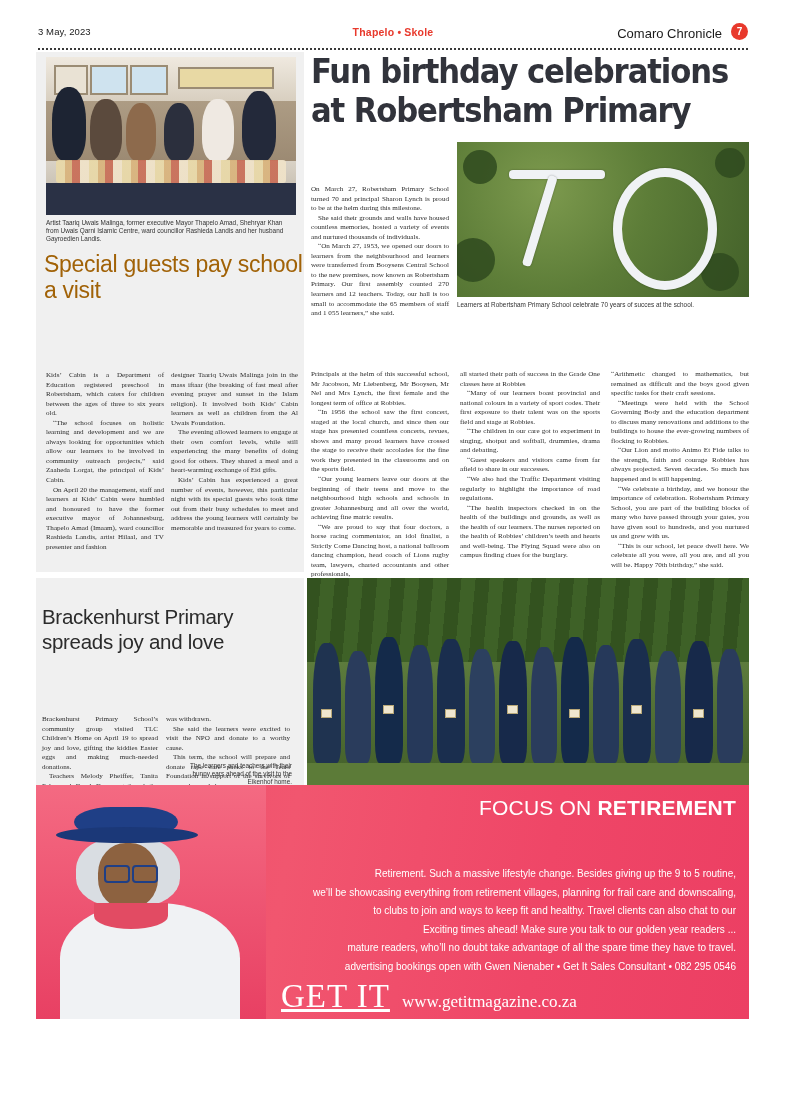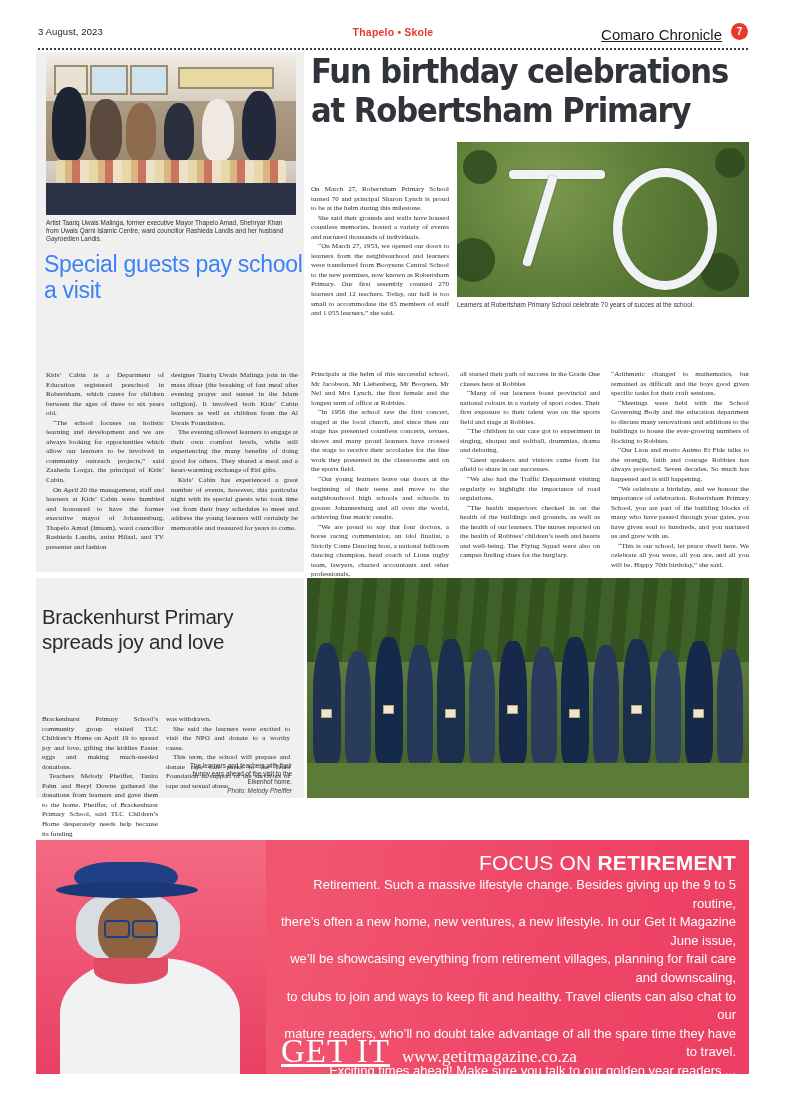--- a/index.html
+++ b/index.html
@@ -8,21 +8,21 @@
     font-family:"Liberation Sans", sans-serif;
     overflow:hidden;position:relative;
   }
   .page{position:absolute;inset:0;}
 
   
   .masthead{position:absolute;left:38px;top:26px;width:710px;height:20px;}
   .mast-date{position:absolute;left:0;top:0;font-size:9.5px;color:#1a1a1a;letter-spacing:.1px;}
   .mast-center{position:absolute;left:50%;top:0;transform:translateX(-50%);
     font-size:10.5px;color:#e8392c;font-weight:600;letter-spacing:.2px;white-space:nowrap;}
-  .mast-right{position:absolute;right:26px;top:0;font-size:15px;color:#1a1a1a;white-space:nowrap;text-decoration:underline;}
+  .mast-right{position:absolute;right:26px;top:0;font-size:13px;color:#1a1a1a;white-space:nowrap;}
   .pagenum{position:absolute;right:0;top:-3px;width:17px;height:17px;border-radius:50%;
     background:#e8392c;color:#fff;font-size:10px;font-weight:700;text-align:center;line-height:17px;}
   .mast-rule{position:absolute;left:38px;top:48px;width:710px;height:2px;
     background:repeating-linear-gradient(90deg,#3a3a3a 0 2px,transparent 2px 4px);}
   .body-col{
     font-family:"Liberation Serif", serif;
     font-size:7.1px;line-height:9.55px;color:#2b2b2b;text-align:justify;
     text-indent:0;
   }
   .body-col p{margin:0;text-indent:7px;}
@@ -30,21 +30,21 @@
   .caption{
     font-family:"Liberation Sans", sans-serif;
     font-size:6.4px;line-height:8.2px;color:#333;
   }
 
   
   .photo1{position:absolute;left:46px;top:57px;width:250px;height:158px;overflow:hidden;
     background:#6d5a49;}
   .photo1-cap{position:absolute;left:46px;top:219px;width:250px;}
   .kc-head{position:absolute;left:44px;top:251px;width:260px;
-    font-size:23px;line-height:26px;color:#3b82f6;font-weight:400;letter-spacing:-.3px;}
+    font-size:23px;line-height:26px;color:#a16207;font-weight:400;letter-spacing:-.3px;}
   .kc-c1{position:absolute;left:46px;top:328px;width:118px;height:240px;}
   .kc-c2{position:absolute;left:171px;top:328px;width:127px;height:240px;}
   .left-shade{position:absolute;left:36px;top:52px;width:268px;height:520px;background:#f0f0f0;}
 
   
   .head-main{position:absolute;left:311px;top:52px;width:455px;
     font-family:"DejaVu Sans", sans-serif;
     font-weight:700;font-size:33px;line-height:39px;color:#31333b;
     letter-spacing:-1.2px;transform:scaleX(.93);transform-origin:left top;}
   .rb-lead{position:absolute;left:311px;top:142px;width:138px;height:178px;}
@@ -58,27 +58,27 @@
   .bk-shade{position:absolute;left:36px;top:578px;width:268px;height:220px;background:#f0f0f0;}
   .bk-head{position:absolute;left:42px;top:604px;width:266px;
     font-size:20.5px;line-height:25px;color:#2b2b2b;letter-spacing:-.3px;}
   .bk-c1{position:absolute;left:42px;top:672px;width:116px;height:120px;}
   .bk-c2{position:absolute;left:166px;top:672px;width:124px;height:120px;}
   .bk-cap{position:absolute;left:176px;top:762px;width:116px;text-align:right;}
   .bk-credit{font-style:italic;color:#444;}
   .photo3{position:absolute;left:307px;top:578px;width:442px;height:220px;overflow:hidden;background:#3d5c2c;}
 
   
-  .ad{position:absolute;left:36px;top:840px;width:713px;height:234px;overflow:hidden;
+  .ad{position:absolute;left:36px;top:785px;width:713px;height:234px;overflow:hidden;
     background:linear-gradient(100deg,#ef4a68 0%,#f1566f 35%,#ef4667 70%,#ec3f63 100%);}
   .ad-photo{position:absolute;left:0;top:0;width:230px;height:234px;overflow:hidden;}
   .ad-text{position:absolute;left:245px;top:10px;width:455px;text-align:right;color:#ffffff;}
   .ad-title{font-size:21px;line-height:26px;letter-spacing:.2px;font-weight:300;}
   .ad-title b{font-weight:700;}
-  .ad-body{font-size:13px;line-height:18.6px;letter-spacing:0;font-weight:300;}
+  .ad-body{font-size:10px;line-height:18.6px;letter-spacing:0;font-weight:300;margin-top:44px;}
   .ad-foot{position:absolute;left:245px;bottom:4px;width:460px;text-align:left;color:#fff;}
   .getit{font-family:"Liberation Serif", serif;font-size:33px;letter-spacing:1px;
     display:inline-block;vertical-align:baseline;text-decoration:underline;}
   .geturl{font-family:"Liberation Serif", serif;font-size:17px;display:inline-block;
     vertical-align:baseline;margin-left:12px;}
 
   
   .p1-wall{position:absolute;inset:0;background:linear-gradient(#b9a991,#8d7a63);}
   .p1-ceiling{position:absolute;left:0;top:0;width:100%;height:28%;
     background:linear-gradient(#efe9df,#d8cfc0);}
@@ -116,21 +116,21 @@
   .ad-glass{position:absolute;top:80px;width:22px;height:14px;border:2px solid #1f3f86;border-radius:4px;}
   .ad-body-sh{position:absolute;left:24px;top:118px;width:180px;height:120px;background:#f0f2f4;border-radius:46% 46% 0 0;}
   .ad-scarf{position:absolute;left:58px;top:118px;width:74px;height:26px;background:#e24b63;border-radius:0 0 50% 50%;}
 </style>
 </head>
 <body>
 
 <div class="page">
 
   <div class="masthead">
-    <div class="mast-date">3 August, 2023</div>
+    <div class="mast-date">3 May, 2023</div>
     <div class="mast-center">Thapelo • Skole</div>
     <div class="mast-right">Comaro Chronicle</div>
     <div class="pagenum">7</div>
   </div>
   <div class="mast-rule"></div>
 
   <div class="left-shade"></div>
 
   <div class="photo1">
     <div class="p1-wall"></div>
@@ -259,25 +259,24 @@
       <div class="ad-hat"></div>
       <div class="ad-hat-brim"></div>
       <div class="ad-body-sh"></div>
       <div class="ad-scarf"></div>
     </div>
 
     <div class="ad-text">
       <div class="ad-title"><span>FOCUS ON </span><b>RETIREMENT</b></div>
       <div class="ad-body">
         <div>Retirement. Such a massive lifestyle change. Besides giving up the 9 to 5 routine,</div>
-        <div>there’s often a new home, new ventures, a new lifestyle.  In our Get It Magazine June issue,</div>
         <div>we’ll be showcasing everything from retirement villages, planning for frail care and downscaling,</div>
         <div>to clubs to join and ways to keep fit and healthy. Travel clients can also chat to our</div>
+        <div>Exciting times ahead!  Make sure you talk to our golden year readers ...</div>
         <div>mature readers,  who’ll no doubt  take advantage of all the spare time they have to travel.</div>
-        <div>Exciting times ahead!  Make sure you talk to our golden year readers ...</div>
         <div>advertising bookings open with Gwen Nienaber • Get It Sales Consultant • 082 295 0546</div>
       </div>
     </div>
 
     <div class="ad-foot">
       <span class="getit">GET IT</span><span class="geturl">www.getitmagazine.co.za</span>
     </div>
   </div>
 
 </div>

